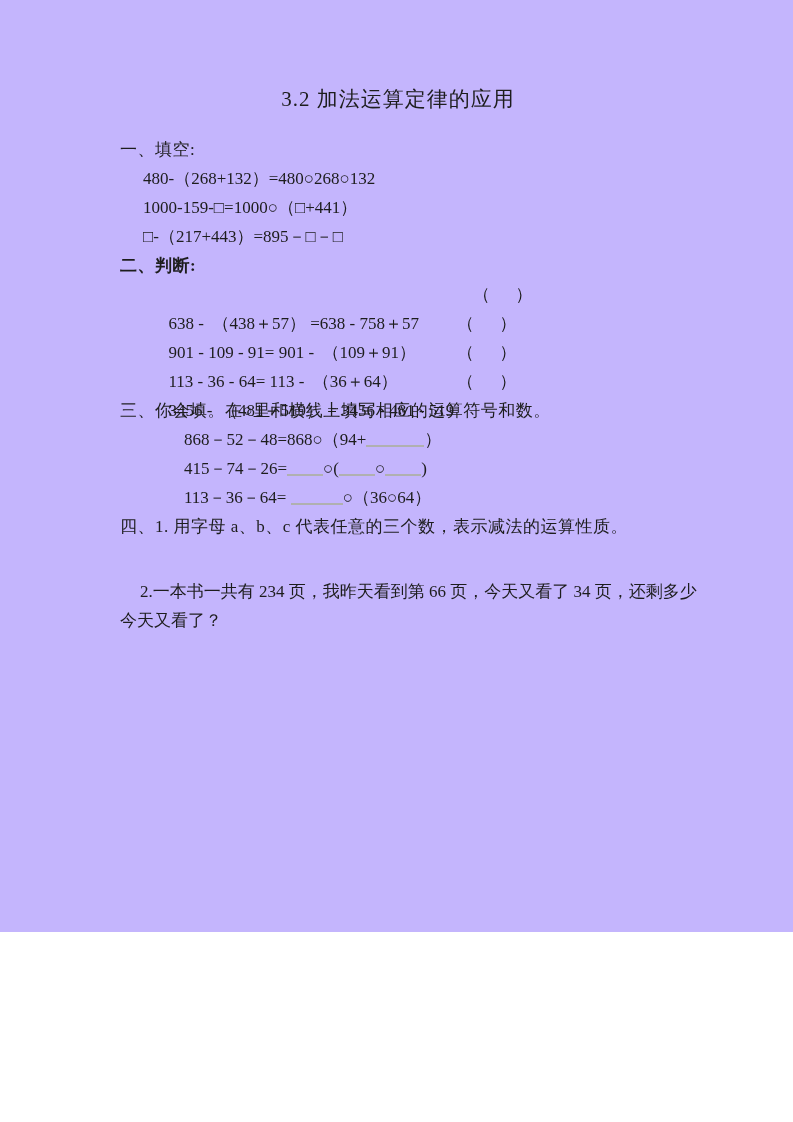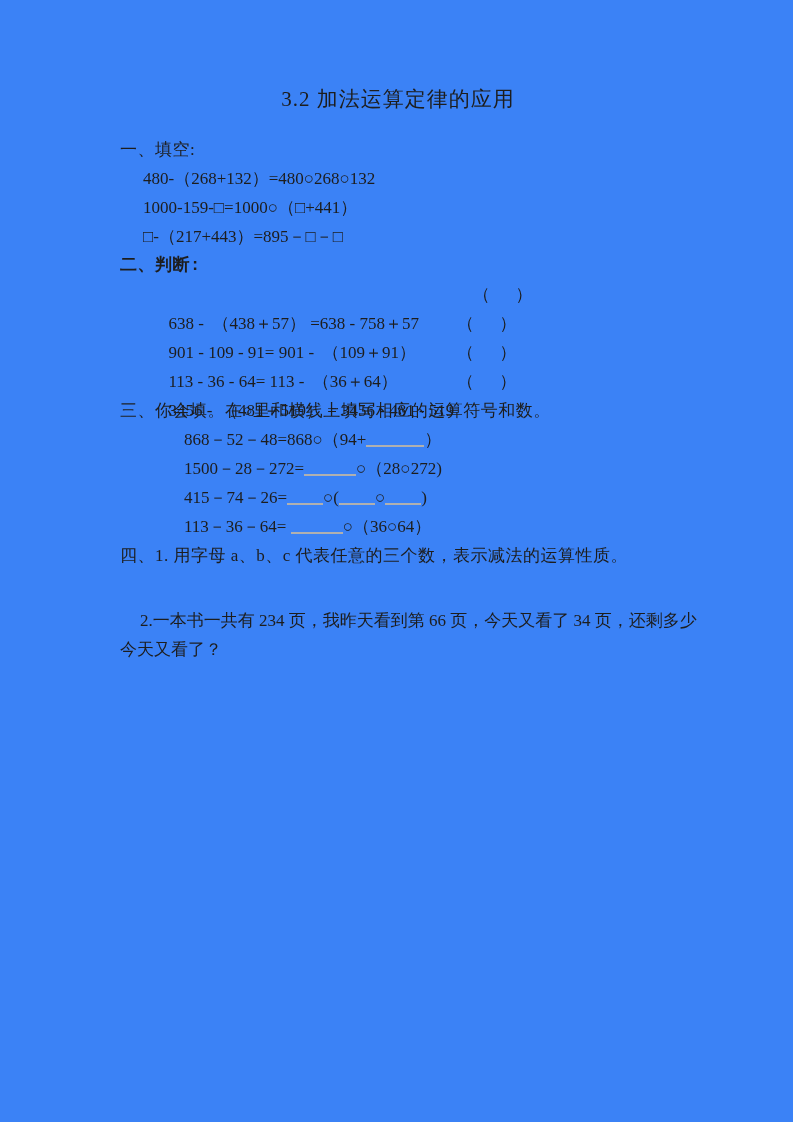--- a/index.html
+++ b/index.html
@@ -3,22 +3,22 @@
 <meta charset="utf-8">
 <style>
   html, body {
     margin: 0;
     padding: 0;
     background: #ffffff;
   }
   .page {
     position: relative;
     width: 793px;
-    height: 1122px;
-    background: #3b82f6;
+    height: 932px;
+    background: #c4b5fd;
     font-family: "Liberation Serif", "DejaVu Serif", serif;
     color: #1d1d1d;
     overflow: hidden;
   }
   .content {
     position: absolute;
     left: 120px;
     top: 84px;
     width: 556px;
   }
@@ -34,21 +34,21 @@
     font-size: 17px;
     line-height: 29px;
     height: 29px;
     white-space: pre;
   }
   .heading {
     letter-spacing: 0.5px;
   }
   .heading-bold {
     font-weight: 700;
-    font-family: Liberation Mono, monospace;
+    font-family: Liberation Serif, serif;
     letter-spacing: 0.5px;
   }
   .eq {
     padding-left: 23px;
   }
   .judge {
     position: relative;
   }
   .judge .bracket {
     position: absolute;
@@ -101,21 +101,20 @@
       <span>113 - 36 - 64= 113 -  （36＋64）</span>
       <span class="bracket">（      ）</span>
     </div>
     <div class="line eq judge">
       <span>3456 -  （481＋519） = 3456 - 481 - 519</span>
       <span class="bracket">（      ）</span>
     </div>
 
     <div class="line heading">三、你会填。在○里和横线上填写相应的运算符号和数。</div>
     <div class="line fillc"><span>868－52－48=868○（94+</span><span class="blank" style="width: 58px;"></span><span>）</span></div>
-    <div class="line fillc"><span>1500－28－272=</span><span class="blank" style="width: 52px;"></span><span>○（28○272)</span></div>
     <div class="line fillc"><span>415－74－26=</span><span class="blank" style="width: 36px;"></span><span>○(</span><span class="blank" style="width: 36px;"></span><span>○</span><span class="blank" style="width: 36px;"></span><span>)</span></div>
     <div class="line fillc"><span>113－36－64= </span><span class="blank" style="width: 52px;"></span><span>○（36○64）</span></div>
 
     <div class="line heading">四、1. 用字母 a、b、c 代表任意的三个数，表示减法的运算性质。</div>
     <div class="spacer"></div>
     <div class="line indented">2.一本书一共有 234 页，我昨天看到第 66 页，今天又看了 34 页，还剩多少</div>
     <div class="line">今天又看了？</div>
 
   </div>
 </div>

